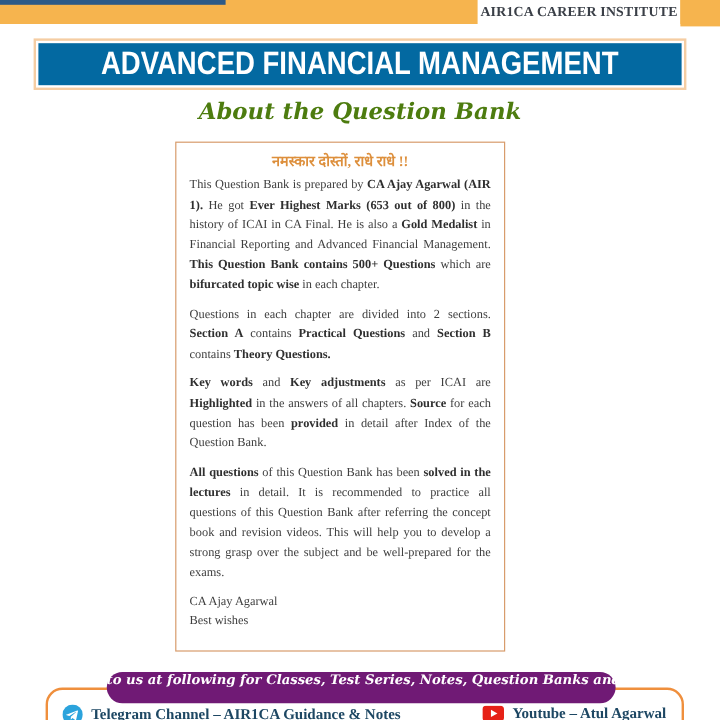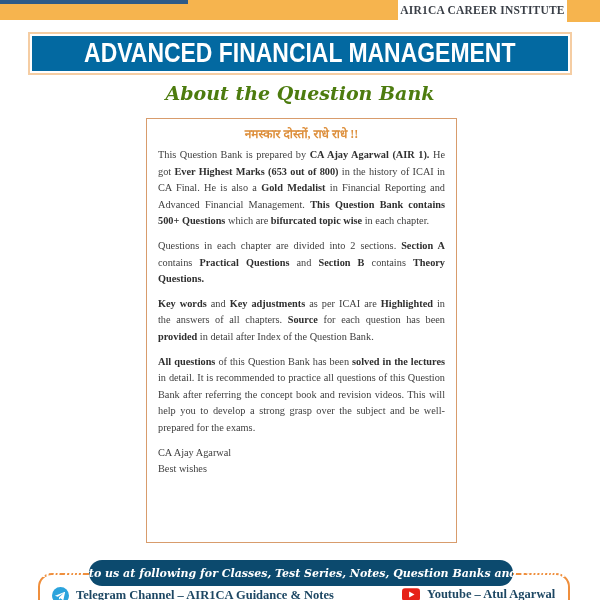--- a/index.html
+++ b/index.html
@@ -59,21 +59,21 @@
     position: absolute; top: 82px; left: 0; width: 600px;
     text-align: center;
     font-family: "DejaVu Serif", serif;
     font-style: italic; font-weight: bold;
     font-size: 19px; color: #4d7c0f;
   }
 
   
   .content-box {
     position: absolute; top: 118px; left: 146px;
-    width: 311px; height: 425px;
+    width: 275px; height: 425px;
     border: 1px solid #D89C6C;
     background: #fff;
     padding: 6px 11px 4px 11px;
     overflow: hidden;
     color: #3E3E3E;
     font-size: 10.3px; line-height: 16.6px;
   }
   .greeting {
     text-align: center; font-weight: bold;
     color: #DD8F3C; font-size: 12px; line-height: 19px;
@@ -90,22 +90,22 @@
   .footer-box {
     position: absolute; top: 573px; left: 38px;
     width: 532px; height: 60px;
     border: 2px solid #EF8F3D;
     border-radius: 14px 14px 0 0;
     background: #fff;
   }
   .footer-pill {
     position: absolute; top: 560px; left: 89px;
     width: 424px; height: 26px;
-    background: #0c4a6e; border-radius: 13px;
-    display: flex; align-items: center; justify-content: center;
+    background: #701a75; border-radius: 13px;
+    display: flex; justify-content: center;
   }
   .footer-pill-text {
     color: #fff; font-family: "DejaVu Serif", serif;
     font-style: italic; font-weight: bold; font-size: 11px;
     white-space: nowrap;
   }
   .footer-link {
     position: absolute; top: 587px;
     display: flex; align-items: center; gap: 7px;
     cursor: pointer;

